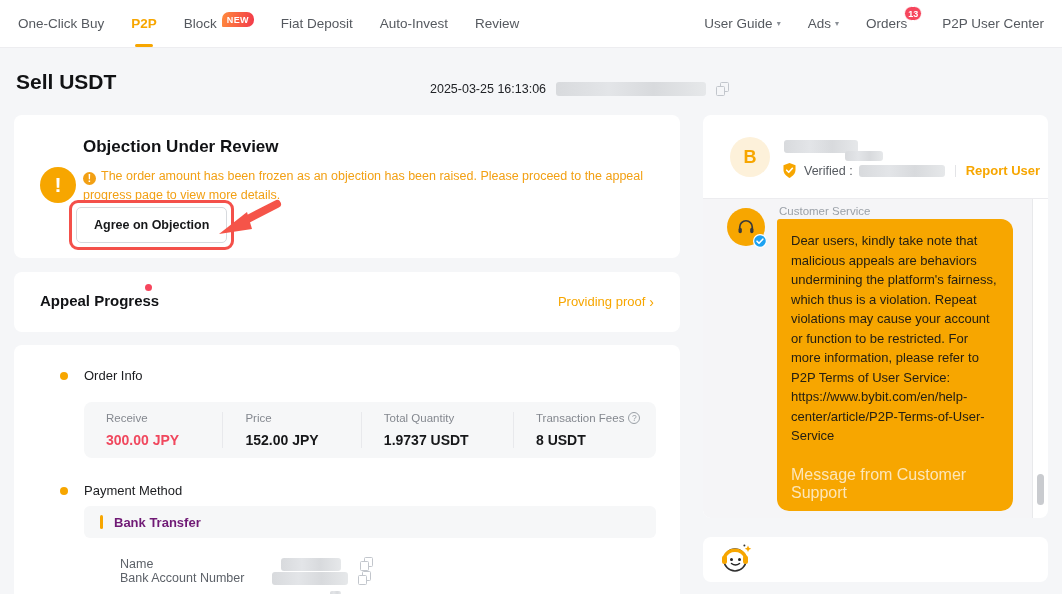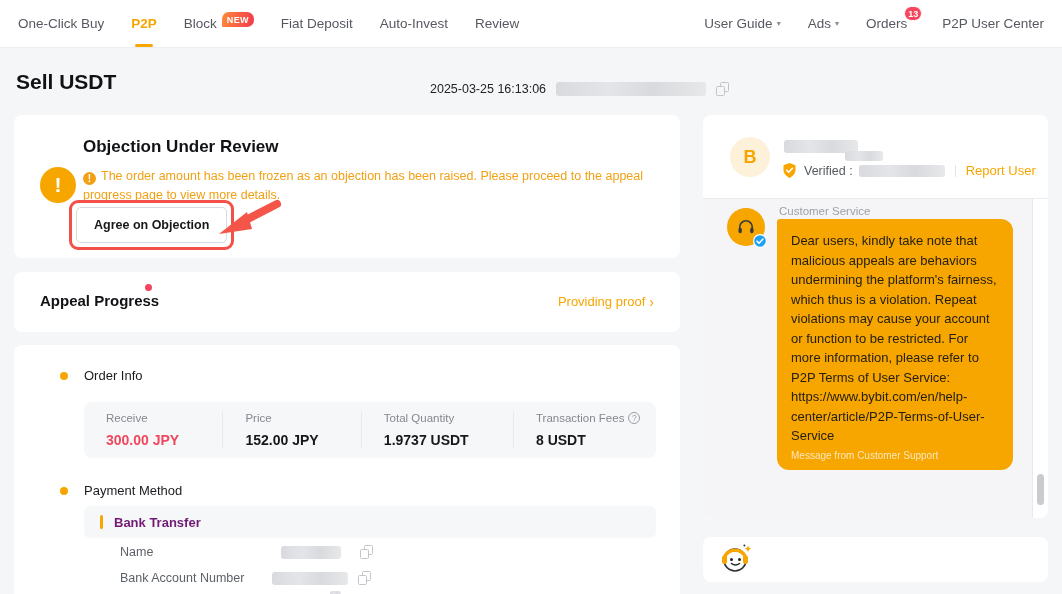--- a/index.html
+++ b/index.html
@@ -135,39 +135,39 @@
   .seller-avatar {
     position:absolute; left:27px; top:22px; width:40px; height:40px; border-radius:50%;
     background:#fdf1da; color:#f7a600; font-size:18px; font-weight:bold;
     display:flex; align-items:center; justify-content:center;
   }
   .seller-name-redact { position:absolute; left:81px; top:25px; width:74px; height:13px; }
   .seller-name-redact2 { position:absolute; left:142px; top:36px; width:38px; height:10px; }
   .verified-row { position:absolute; left:78px; top:47px; display:flex; align-items:center; gap:6px;justify-content:flex-end; }
   .verified-text { font-size:12.5px; color:#55595f; }
   .vr-sep { width:1px; height:12px; background:#e3e4e7; margin:0 4px; }
-  .report-link { font-size:13px; color:#f7a600; font-weight:normal; cursor:pointer; white-space:nowrap; }
+  .report-link { font-size:13px; color:#f7a600; font-weight:bold; cursor:pointer; white-space:nowrap; }
   .chat-divider { position:absolute; left:0; right:0; top:83px; height:1px; background:#ececef; }
   .chat-area {
     position:absolute; left:0; top:84px; width:330px; bottom:0;
     background:#f5f5f7; border-radius:0 0 0 8px; border-right:1px solid #e8e9eb; overflow:hidden;
   }
   .cs-avatar {
     position:absolute; left:24px; top:9px; width:38px; height:38px; border-radius:50%;
     background:#f7a600; display:flex; align-items:center; justify-content:center;
   }
   .cs-badge { position:absolute; right:-2px; bottom:-2px; }
   .cs-label { position:absolute; left:76px; top:6px; font-size:11.5px; color:#9ba1a8; }
   .bubble {
     position:absolute; left:74px; top:20px; width:236px;
     background:#f7a600; border-radius:3px 12px 12px 12px;
     padding:12px 14px 9px 14px;
   }
   .bubble-text { font-size:13px; line-height:1.5; color:#262012; overflow-wrap:anywhere; }
-  .bubble-foot { margin-top:4px; font-size:10px; color:rgba(255,255,255,0.72); }
+  .bubble-foot { margin-top:20px; font-size:16px; color:rgba(255,255,255,0.72); }
   .chat-scroll {
     position:absolute; right:4px; bottom:13px; width:7px; height:31px;
     background:#c9cbcf; border-radius:4px; cursor:pointer;
   }
   .bot-icon { position:absolute; left:16px; top:6px; cursor:pointer; }
 </style>
 </head>
 <body>
 
 <div class="topbar">
@@ -267,21 +267,21 @@
   </div>
 
   <div class="bullet" style="left:46px;top:142px;"></div>
   <div class="sec-label" style="left:70px;top:138px;">Payment Method</div>
 
   <div class="bank-bar">
     <div class="bank-accent"></div>
     <div class="bank-label">Bank Transfer</div>
   </div>
 
-  <div class="pay-row" style="top:200px;gap:9px;">
+  <div class="pay-row" style="top:212px;gap:9px;">
     <span class="pay-label">Name</span>
     <span class="redact pay-redact" style="width:60px;"></span>
     <span class="copy-icon" style="background:#fff;"></span>
   </div>
   <div class="pay-row" style="top:226px;">
     <span class="pay-label">Bank Account Number</span>
     <span class="redact pay-redact" style="width:76px;"></span>
     <span class="copy-icon" style="background:#fff;"></span>
   </div>
   <div class="redact" style="position:absolute;left:316px;top:246px;width:11px;height:4px;"></div>

